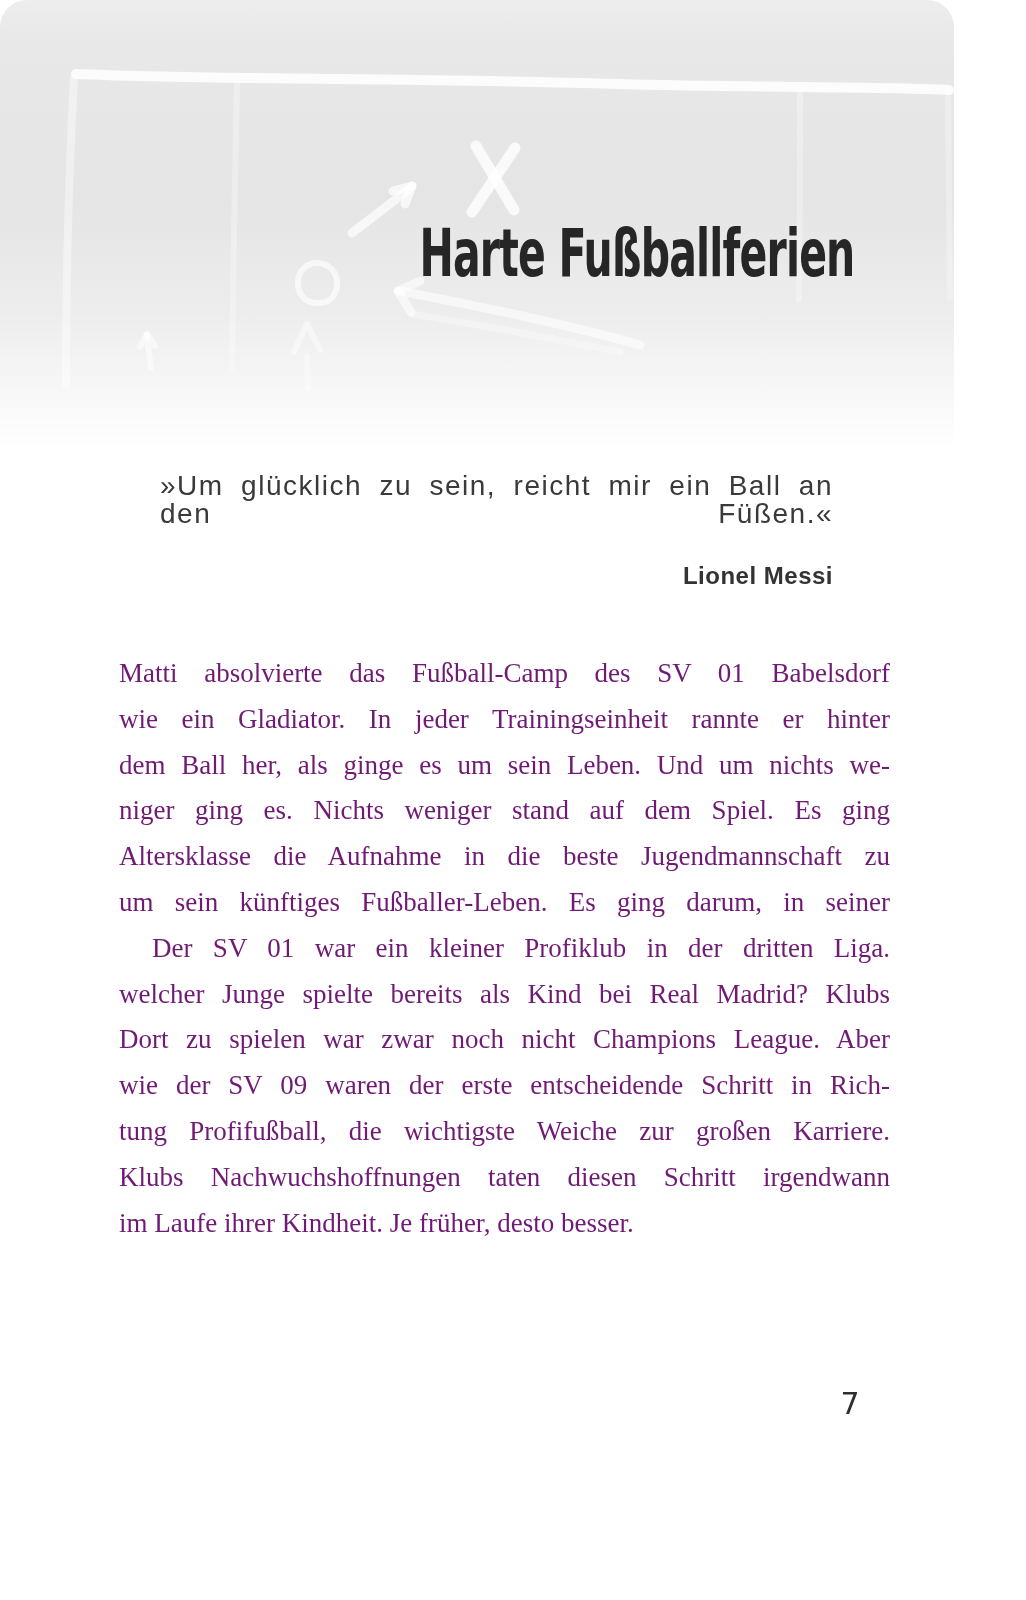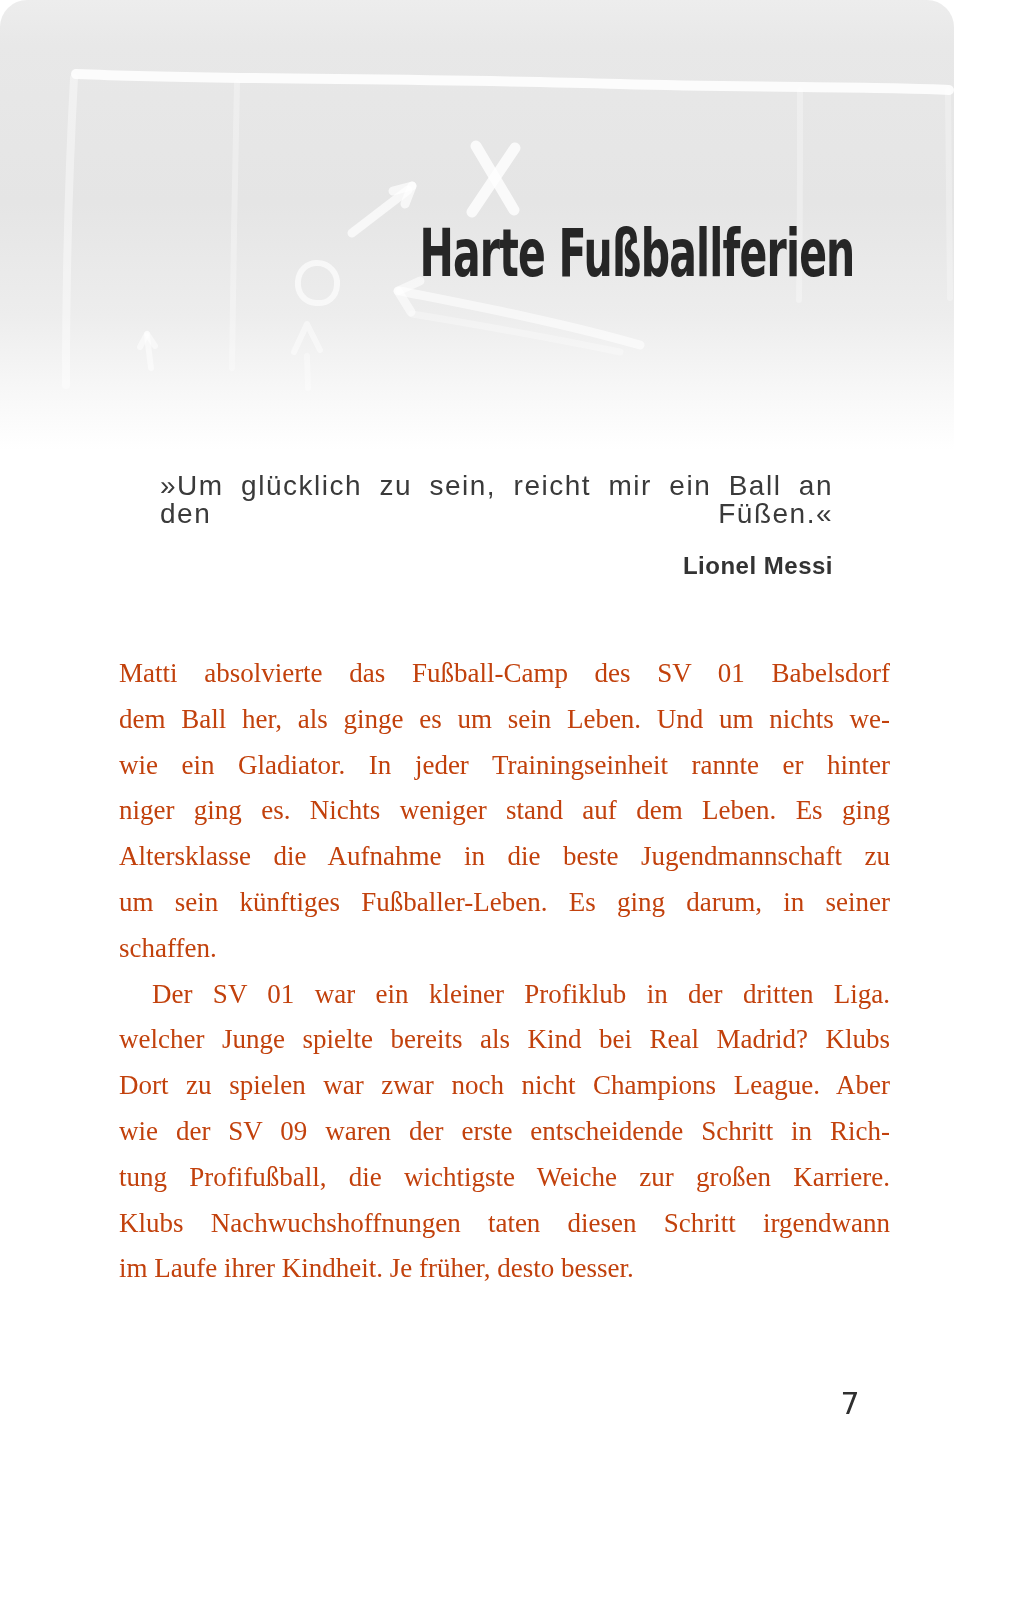--- a/index.html
+++ b/index.html
@@ -43,33 +43,33 @@
   .quote-line{
     font-size:28px;
     letter-spacing:1.5px;
     word-spacing:3px;
     line-height:28px;
     text-align:justify;
     text-align-last:justify;
     white-space:normal;
   }
   .quote-attribution{
-    margin-top:24px;
+    margin-top:34px;
     text-align:right;
     font-weight:bold;
     font-size:24px;
     letter-spacing:0.5px;
     color:#333333;
   }
   
   .body-text{
     position:absolute;left:119px;top:651px;width:771px;
     font-size:27px;
     line-height:45.8px;
-    color:#c2410c;
+    color:#701a75;
   }
   .body-line{
     text-align:justify;
     text-align-last:justify;
   }
   .body-line.last-of-para{text-align-last:left;}
   .body-line.indent{padding-left:33px;}
   
   .page-number{
     position:absolute;top:1386px;left:810px;width:80px;
@@ -130,26 +130,25 @@
     <div class="chapter-title">Harte Fußballferien</div>
   </div>
 
   <div class="quote-block">
     <div class="quote-line">»Um glücklich zu sein, reicht mir ein Ball an den Füßen.«</div>
     <div class="quote-attribution">Lionel Messi</div>
   </div>
 
   <div class="body-text" id="body-text">
       <div class="body-line">Matti absolvierte das Fußball-Camp des SV 01 Babelsdorf</div>
+      <div class="body-line">wie ein Gladiator. In jeder Trainingseinheit rannte er hinter</div>
       <div class="body-line">dem Ball her, als ginge es um sein Leben. Und um nichts we-</div>
-      <div class="body-line">wie ein Gladiator. In jeder Trainingseinheit rannte er hinter</div>
-      <div class="body-line">niger ging es. Nichts weniger stand auf dem Leben. Es ging</div>
+      <div class="body-line">niger ging es. Nichts weniger stand auf dem Spiel. Es ging</div>
       <div class="body-line">Altersklasse die Aufnahme in die beste Jugendmannschaft zu</div>
       <div class="body-line">um sein künftiges Fußballer-Leben. Es ging darum, in seiner</div>
-      <div class="body-line last-of-para">schaffen.</div>
       <div class="body-line indent">Der SV 01 war ein kleiner Profiklub in der dritten Liga.</div>
       <div class="body-line">welcher Junge spielte bereits als Kind bei Real Madrid? Klubs</div>
       <div class="body-line">Dort zu spielen war zwar noch nicht Champions League. Aber</div>
       <div class="body-line">wie der SV 09 waren der erste entscheidende Schritt in Rich-</div>
       <div class="body-line">tung Profifußball, die wichtigste Weiche zur großen Karriere.</div>
       <div class="body-line">Klubs Nachwuchshoffnungen taten diesen Schritt irgendwann</div>
       <div class="body-line last-of-para">im Laufe ihrer Kindheit. Je früher, desto besser.</div>
     </div>
 
   <div class="page-number">7</div>

